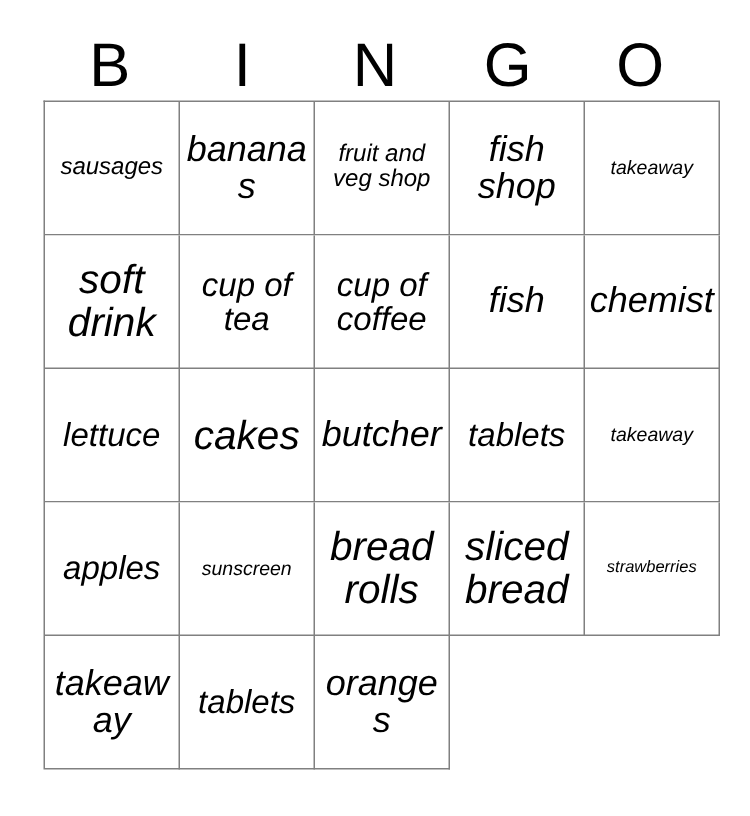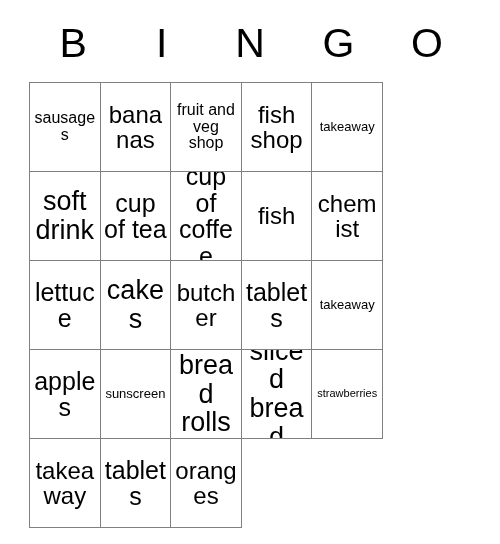--- a/index.html
+++ b/index.html
@@ -41,30 +41,31 @@
     font-weight: 400;
     color: #000000;
     letter-spacing: 0px;
     user-select: none;
   }
 
   
   #bingo-grid {
     position: absolute;
     left: 29px;
-    top: 82px;
-    width: 354px;
+    top: 67px;
+    width: 451px;
     height: 446px;
     display: grid;
     grid-template-columns: repeat(5, 1fr);
     grid-template-rows: repeat(5, 1fr);
     border-top: 1px solid #808080;
     border-left: 1px solid #808080;
     box-sizing: border-box;
     background: #ffffff;
+    font-style: italic;
   }
 
   .bingo-cell {
     border-right: 1px solid #808080;
     border-bottom: 1px solid #808080;
     box-sizing: border-box;
     display: flex;
     align-items: center;
     justify-content: center;
     text-align: center;
@@ -78,21 +79,21 @@
     width: 100%;
     line-height: 1.06;
     color: #000000;
     word-wrap: break-word;
     font-weight: 400;
   }
 
   
   .sz-xxl .cell-text { font-size: 24px; }
   .sz-xl  .cell-text { font-size: 27px; }
-  .sz-lg  .cell-text { font-size: 25px; }
+  .sz-lg  .cell-text { font-size: 22px; }
   .sz-md  .cell-text { font-size: 24px; }
   .sz-sm  .cell-text { font-size: 16px; }
   .sz-xs  .cell-text { font-size: 13px; }
   .sz-xxs .cell-text { font-size: 11px; }
 </style>
 </head>
 <body>
 
 <div id="bingo-card">
 

